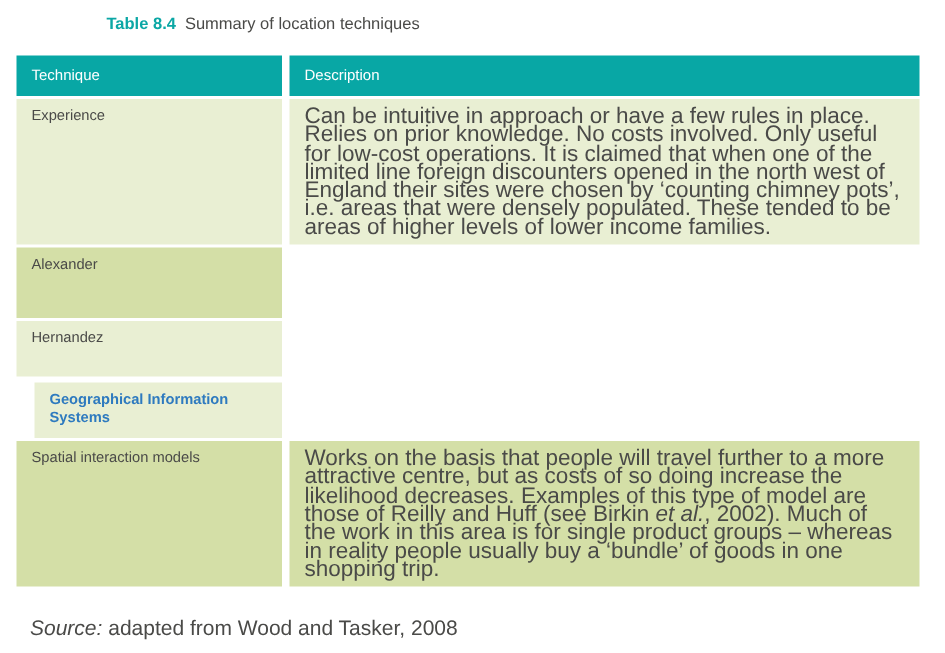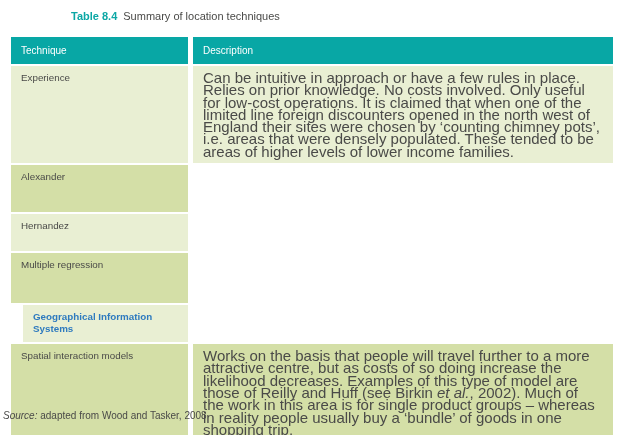--- a/index.html
+++ b/index.html
@@ -38,22 +38,22 @@
   .accent { color: var(--accent-blue); font-weight: bold; margin-left: 12px; }
 
   .r1 .cell { min-height: 81px; }
   .r2 .cell { min-height: 47px; }
   .r3 .cell { min-height: 37px; }
   .r4 .cell { min-height: 50px; }
   .r5 .cell { min-height: 37px; }
   .r6 .cell { min-height: 73px; }
 
   .source {
-    position: absolute; left: 3px; top: 410px;
-    font-size: 10px; color: var(--body-text);
+    position: absolute; left: 20px; top: 410px;
+    font-size: 14px; color: var(--body-text);
   }
   .source-label { font-style: italic; }
 </style>
 </head>
 <body>
 
 <div class="page">
 
   <div class="title">
     <span class="title-label">Table 8.4</span><span class="title-text">Summary of location techniques</span>
@@ -73,21 +73,20 @@
 
     <div class="row dark r2">
       <div class="cell tech">Alexander</div>
     </div>
 
     <div class="row light r3">
       <div class="cell tech">Hernandez</div>
     </div>
 
     <div class="row dark r4">
-      <div class="cell tech">Multiple regression</div>
     </div>
 
     <div class="row light r5">
       <div class="cell tech accent">Geographical Information Systems</div>
     </div>
 
     <div class="row dark r6">
       <div class="cell tech">Spatial interaction models</div>
       <div class="cell desc"><span>Works on the basis that people will travel further to a more attractive centre, but as costs of so doing increase the likelihood decreases. Examples of this type of model are those of Reilly and Huff (see Birkin </span><span style="font-style: italic;">et al.</span><span>, 2002). Much of the work in this area is for single product groups – whereas in reality people usually buy a ‘bundle’ of goods in one shopping trip.</span></div>
     </div>

